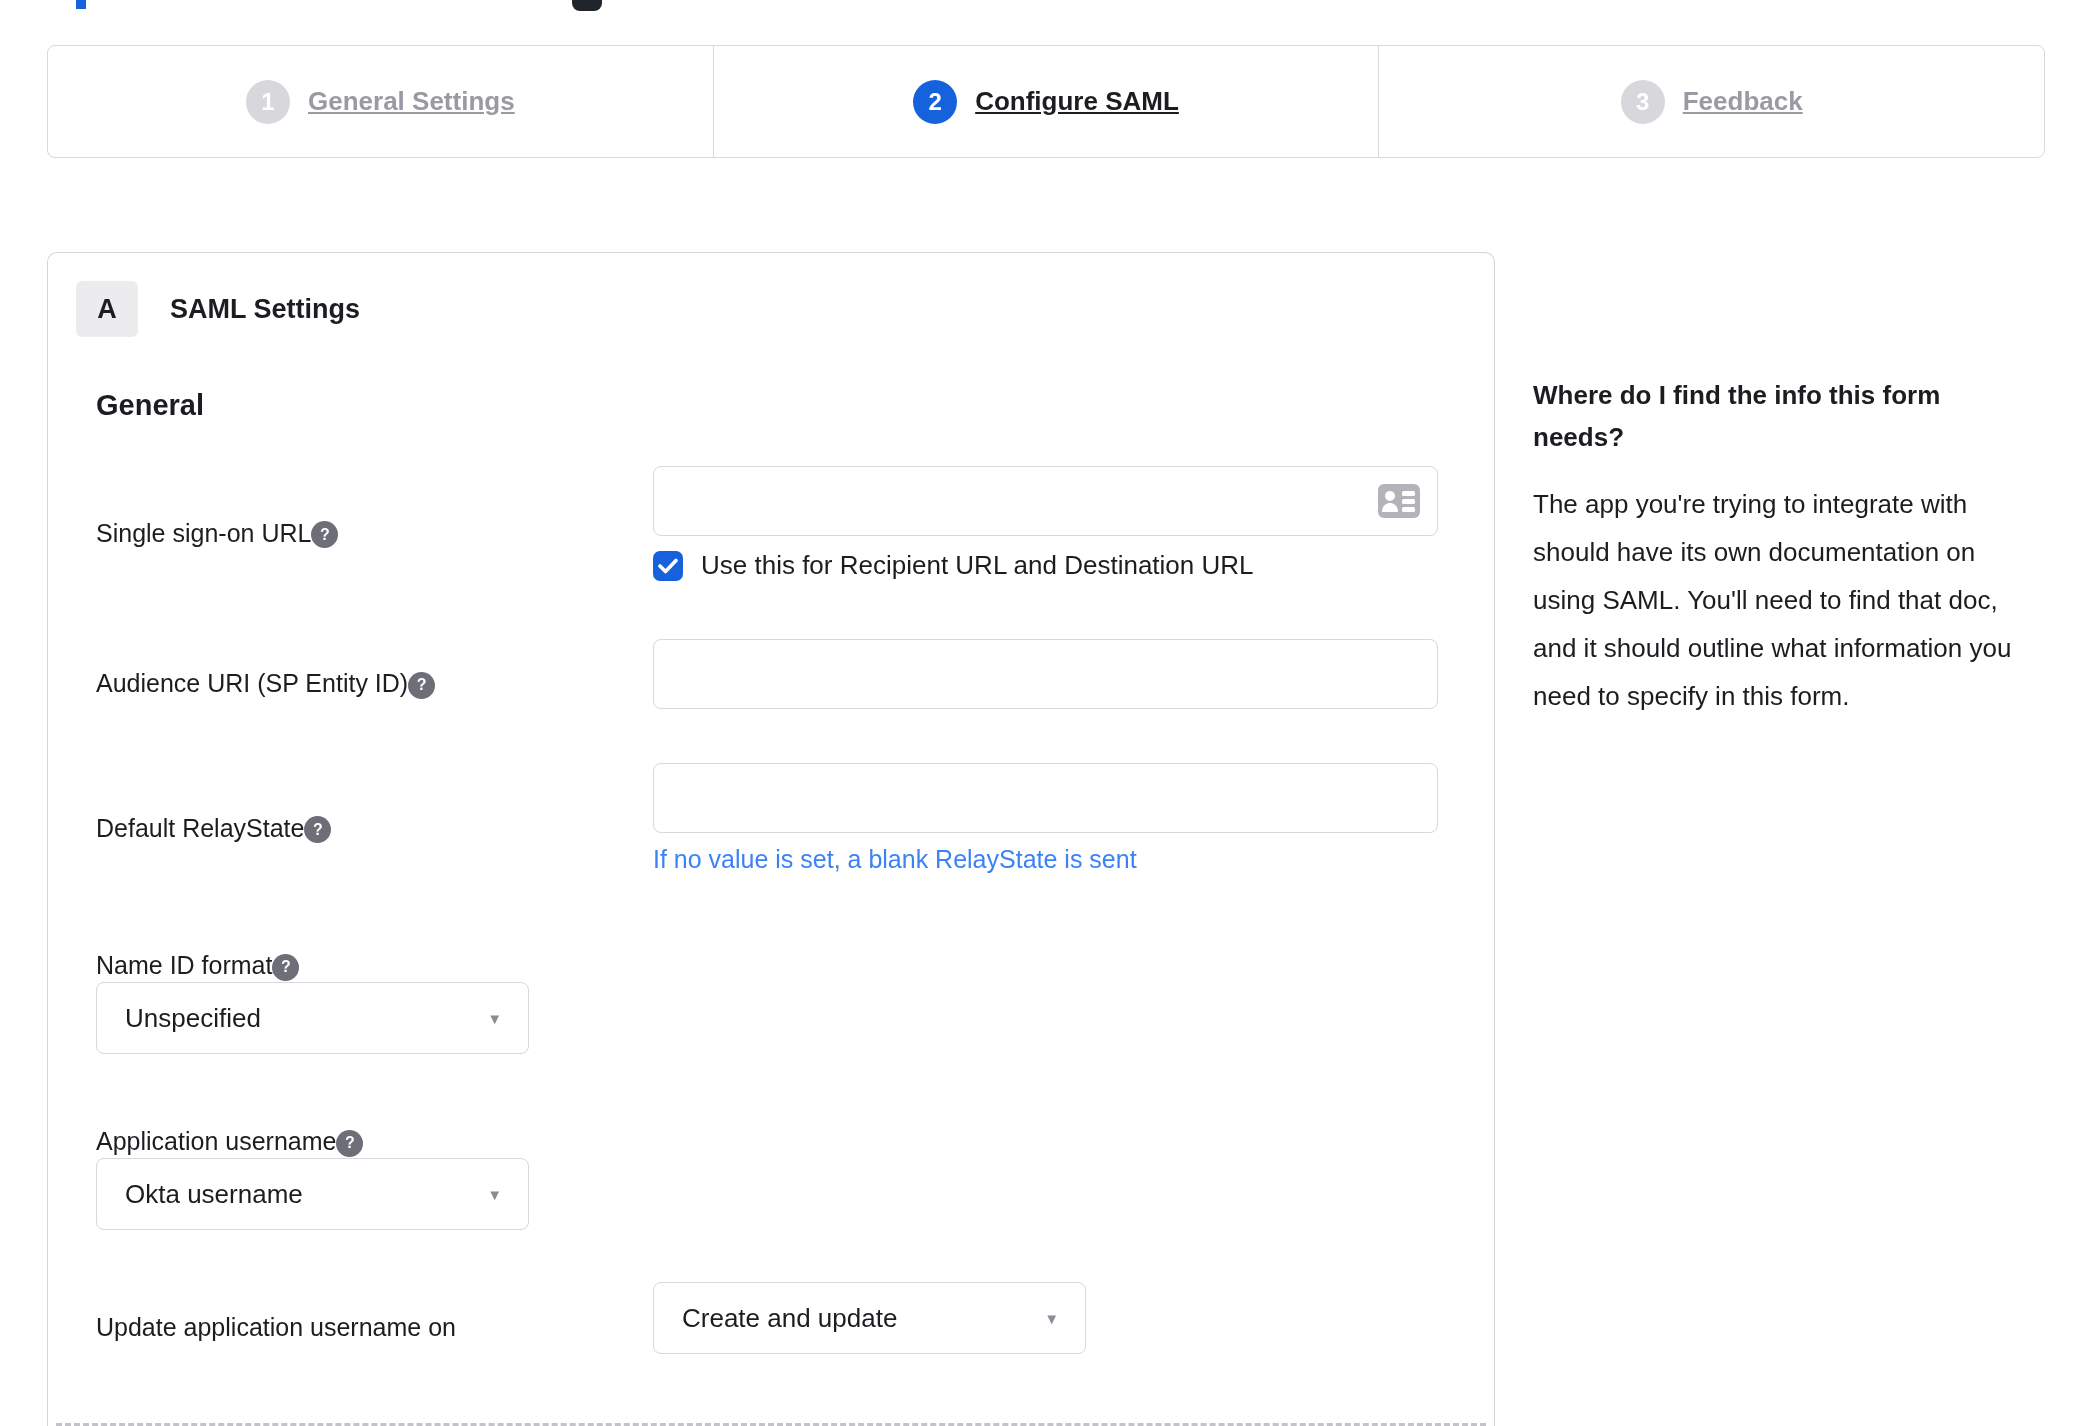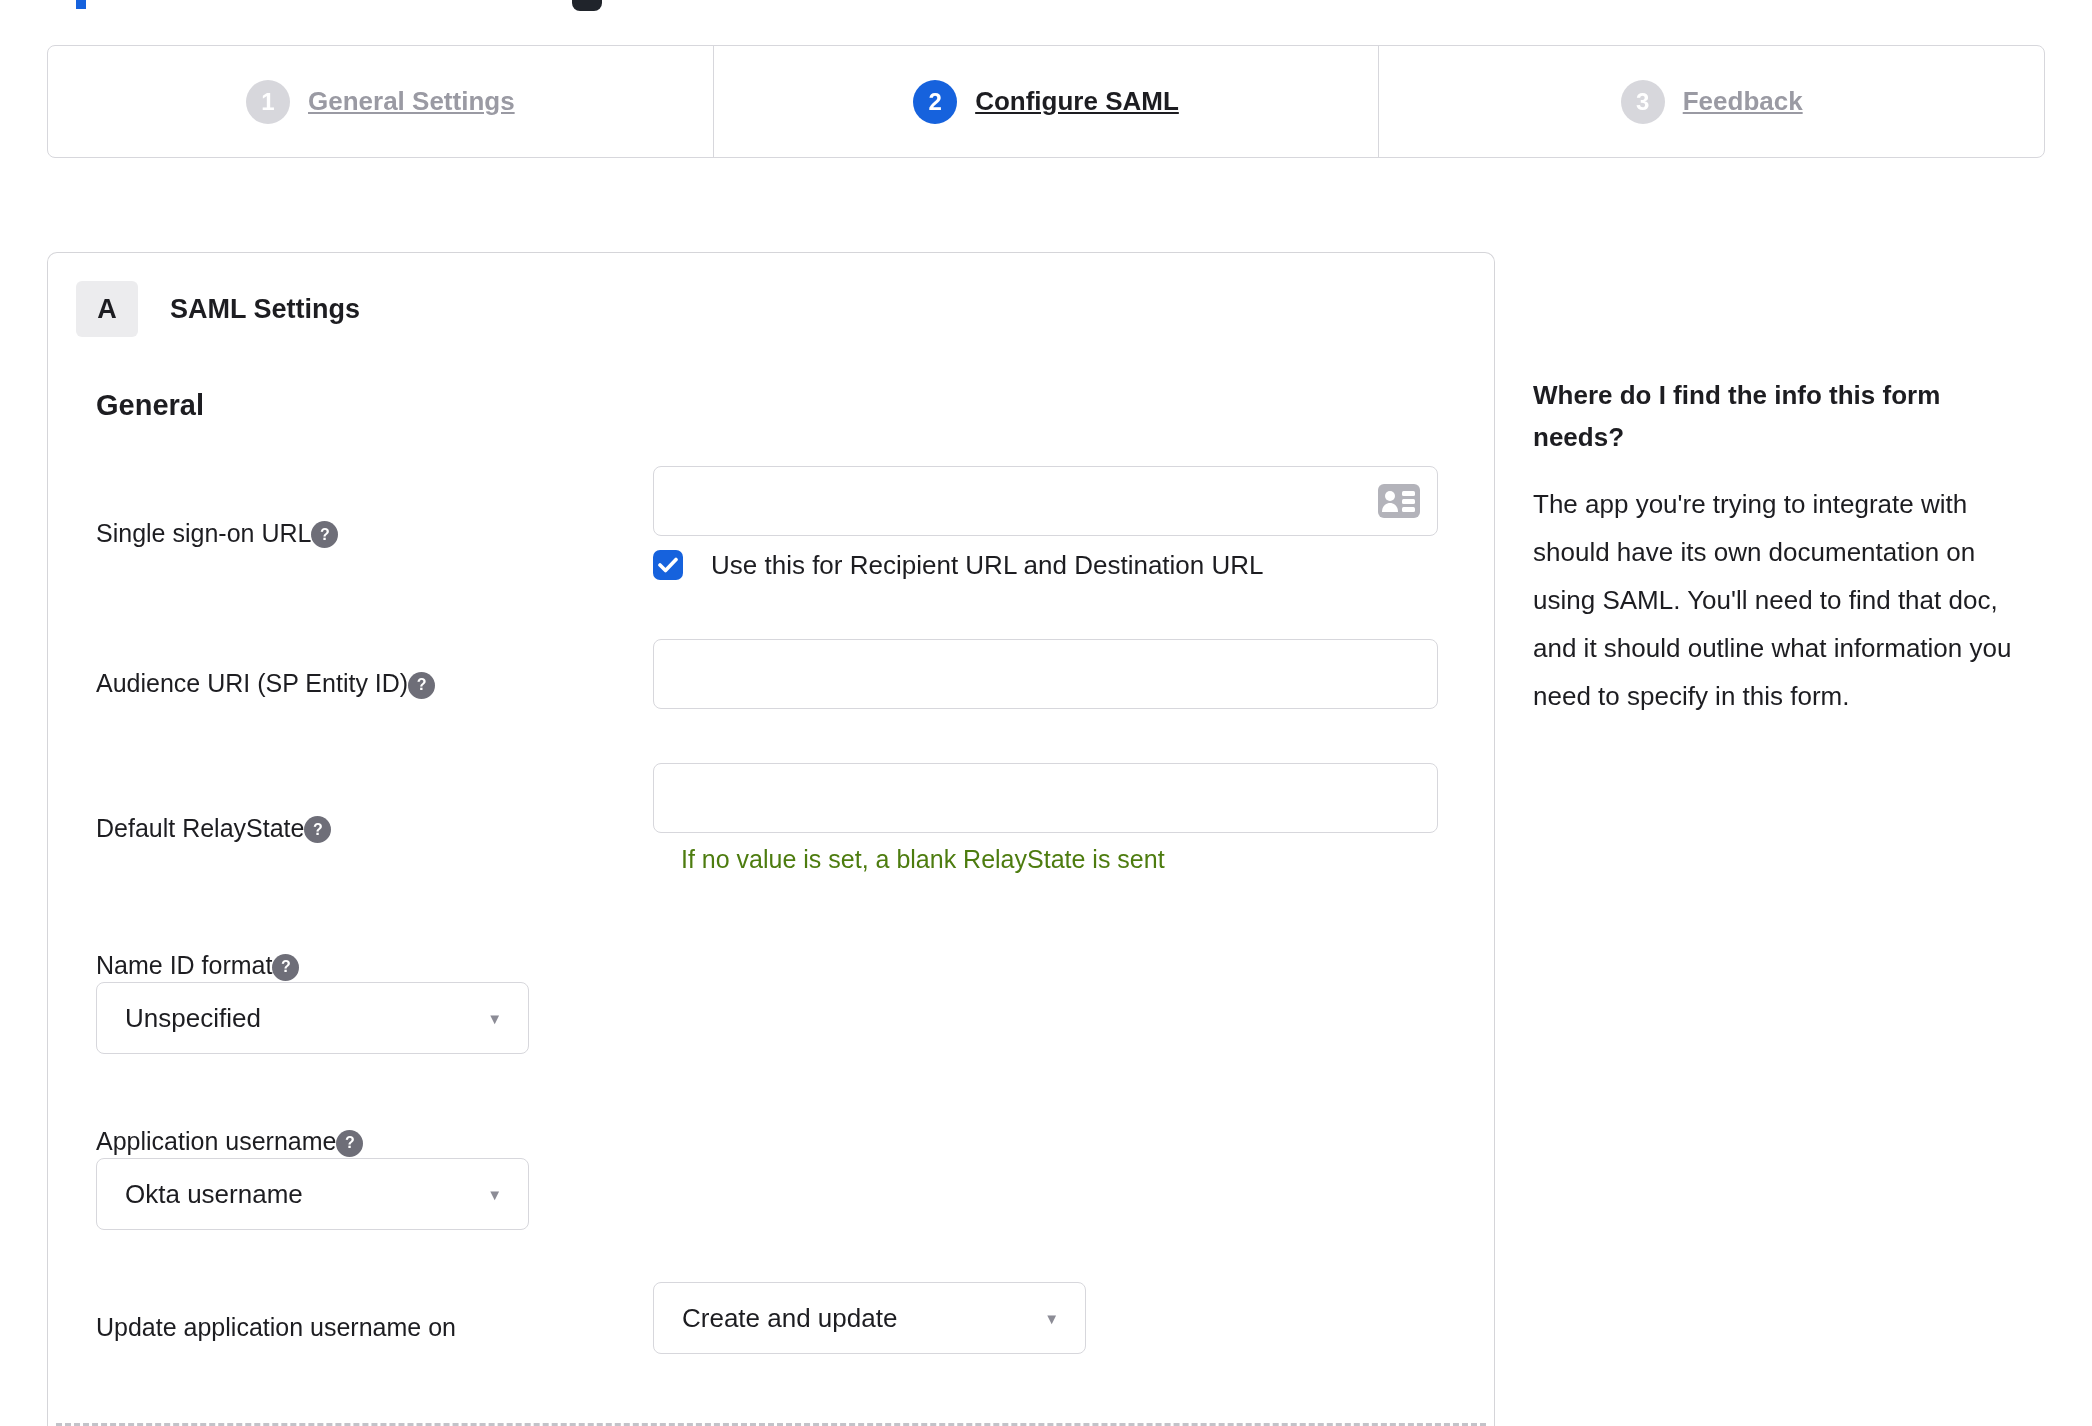--- a/index.html
+++ b/index.html
@@ -43,26 +43,26 @@
 
   .text-input { width:785px; height:70px; border:1px solid #d7d7dc; border-radius:8px;
     font-size:26px; font-family:"Liberation Sans",sans-serif; color:#1d1d21; padding:0 60px 0 24px;
     background:#fff; outline:none; }
   .input-wrap { position:relative; width:785px; }
   .input-icon { position:absolute; right:18px; top:18px; width:42px; height:34px; }
 
   .mb1 { margin-bottom:58px; } .mb2 { margin-bottom:54px; }
   .mb3 { margin-bottom:56px; } .mb4 { margin-bottom:52px;flex-direction:column; }
 
-  .check-row { display:flex; align-items:flex-start; gap:28px; margin-top:14px; }
+  .check-row { display:flex; align-items:center; gap:18px; margin-top:14px; }
   .checkbox { width:30px; height:30px; border-radius:7px; background:#1662dd; display:inline-flex;
     align-items:center; justify-content:center; cursor:pointer; flex:none; }
   .check-label { font-size:26px; color:#1d1d21; }
 
-  .hint { margin-top:12px; font-size:25px; color:#4d7c0f;margin-left:28px; }
+  .hint { margin-top:12px; font-size:25px; color:#3b82f6; }
 
   .select { width:433px; height:72px; border:1px solid #d7d7dc; border-radius:8px; background:#fff;
     display:flex; align-items:center; justify-content:space-between; padding:0 26px 0 28px;
     font-size:26px; cursor:pointer; }
   .caret { font-size:15px; color:#8c8c96; line-height:1; }
 
   .link-row { padding:0 58px 0 48px; margin-top:84px; text-align:right; }
   .adv-link { color:#1662dd; font-size:26px; font-weight:500; text-decoration:none; cursor:pointer; }
 
   .dashed-divider { position:absolute; left:8px; right:8px; bottom:0; border-top:3px dashed #c3c3c9; }

